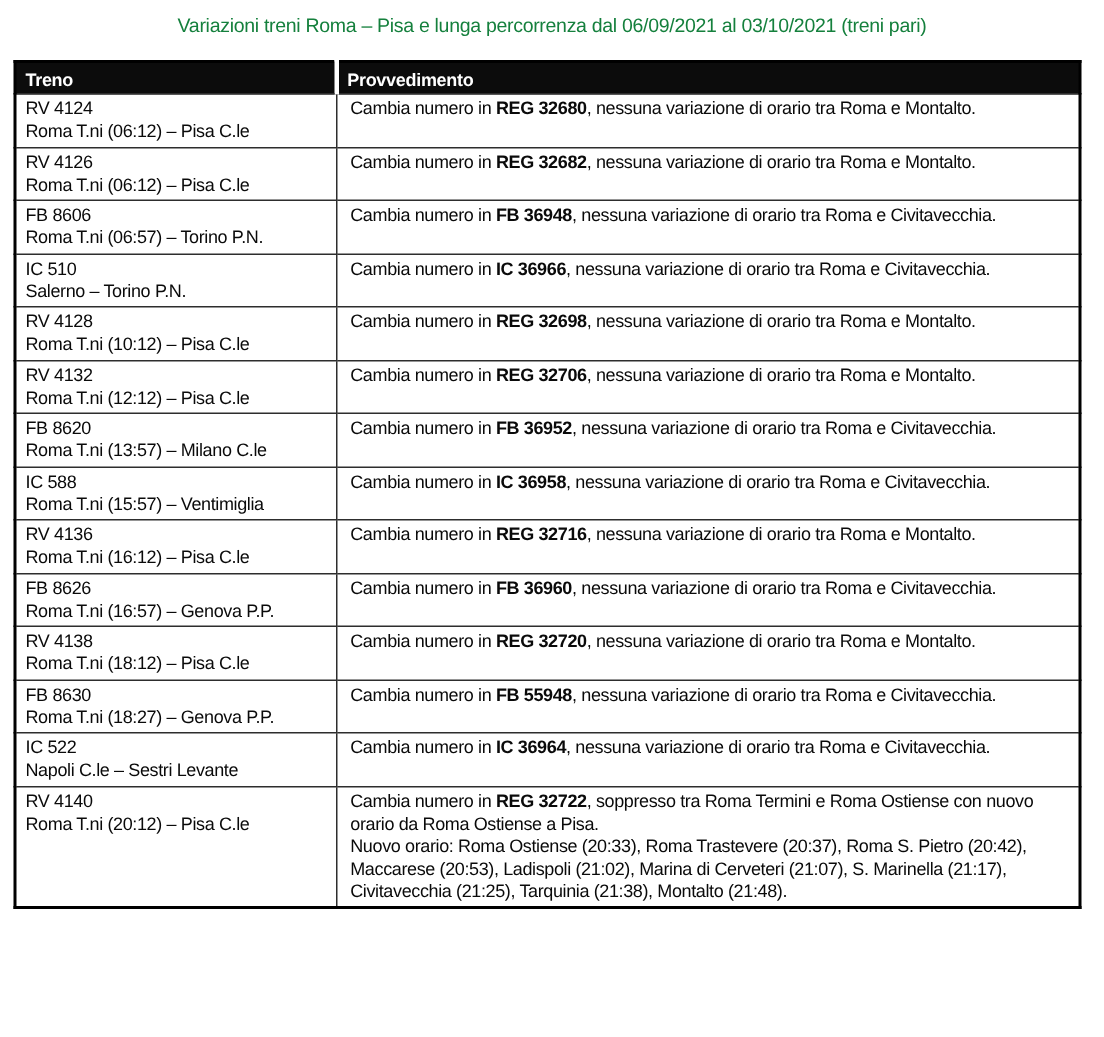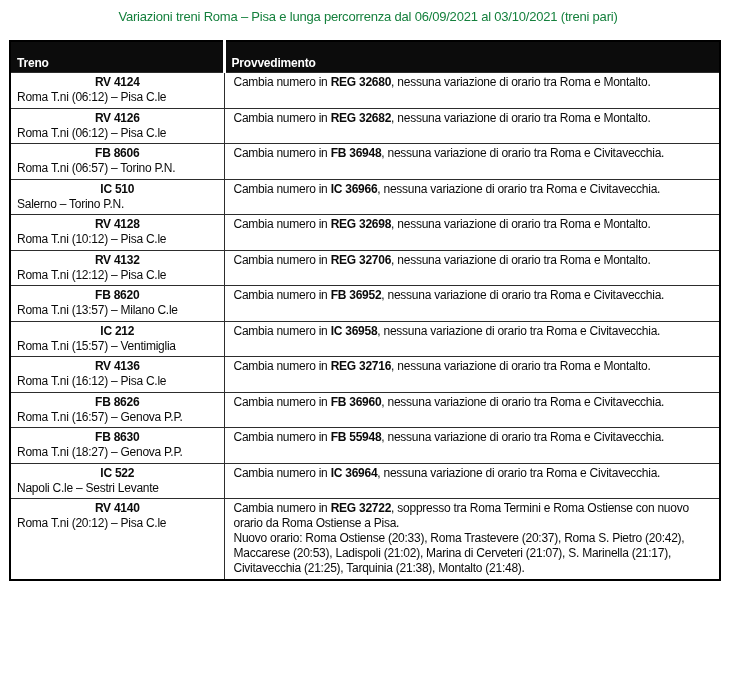--- a/index.html
+++ b/index.html
@@ -31,35 +31,35 @@
     table-layout: fixed;
     border: 2px solid #000;
   }
   col.col-treno { width: 214px; }
   th {
     background: #0c0c0c;
     color: #ffffff;
     font-size: 12px;
     font-weight: bold;
     text-align: left;
-    padding: 14px 6px 2px 6px;
+    padding: 4px 6px 2px 6px;
     letter-spacing: -0.2px;
     border: 0;
   }
   th.th-treno { border-right: 3px solid #ffffff; }
   td {
     border: 1.6px solid #2d2d2d;
     font-size: 12px;
     line-height: 15px;
     letter-spacing: -0.25px;
     vertical-align: top;
     padding: 2px 6px 2.5px 6px;
   }
   td.cell-prov { padding-left: 9px; }
-  .train-code { font-weight: bold; text-align: center; }
+  .train-code { font-weight: normal; }
   .train-route { font-weight: normal; }
   .prov-bold { font-weight: bold; }
   .prov-extra { margin-top: 0; }
 </style>
 </head>
 <body>
 
 <div class="page-title">Variazioni treni Roma – Pisa e lunga percorrenza dal 06/09/2021 al 03/10/2021 (treni pari)</div>
 
 <table class="variazioni">
@@ -148,21 +148,21 @@
     </td>
     <td class="cell-prov">
       <div class="prov-text"><span>Cambia numero in </span><span class="prov-bold">FB 36952</span><span>, nessuna variazione di orario tra Roma e Civitavecchia.</span></div>
 
     </td>
   </tr>
 
 
   <tr>
     <td class="cell-treno">
-      <div class="train-code">IC 212</div>
+      <div class="train-code">IC 588</div>
       <div class="train-route">Roma T.ni (15:57) – Ventimiglia</div>
     </td>
     <td class="cell-prov">
       <div class="prov-text"><span>Cambia numero in </span><span class="prov-bold">IC 36958</span><span>, nessuna variazione di orario tra Roma e Civitavecchia.</span></div>
 
     </td>
   </tr>
 
   <tr>
     <td class="cell-treno">
@@ -179,20 +179,30 @@
     <td class="cell-treno">
       <div class="train-code">FB 8626</div>
       <div class="train-route">Roma T.ni (16:57) – Genova P.P.</div>
     </td>
     <td class="cell-prov">
       <div class="prov-text"><span>Cambia numero in </span><span class="prov-bold">FB 36960</span><span>, nessuna variazione di orario tra Roma e Civitavecchia.</span></div>
 
     </td>
   </tr>
 
+  <tr>
+    <td class="cell-treno">
+      <div class="train-code">RV 4138</div>
+      <div class="train-route">Roma T.ni (18:12) – Pisa C.le</div>
+    </td>
+    <td class="cell-prov">
+      <div class="prov-text"><span>Cambia numero in </span><span class="prov-bold">REG 32720</span><span>, nessuna variazione di orario tra Roma e Montalto.</span></div>
+
+    </td>
+  </tr>
 
   <tr>
     <td class="cell-treno">
       <div class="train-code">FB 8630</div>
       <div class="train-route">Roma T.ni (18:27) – Genova P.P.</div>
     </td>
     <td class="cell-prov">
       <div class="prov-text"><span>Cambia numero in </span><span class="prov-bold">FB 55948</span><span>, nessuna variazione di orario tra Roma e Civitavecchia.</span></div>
 
     </td>

